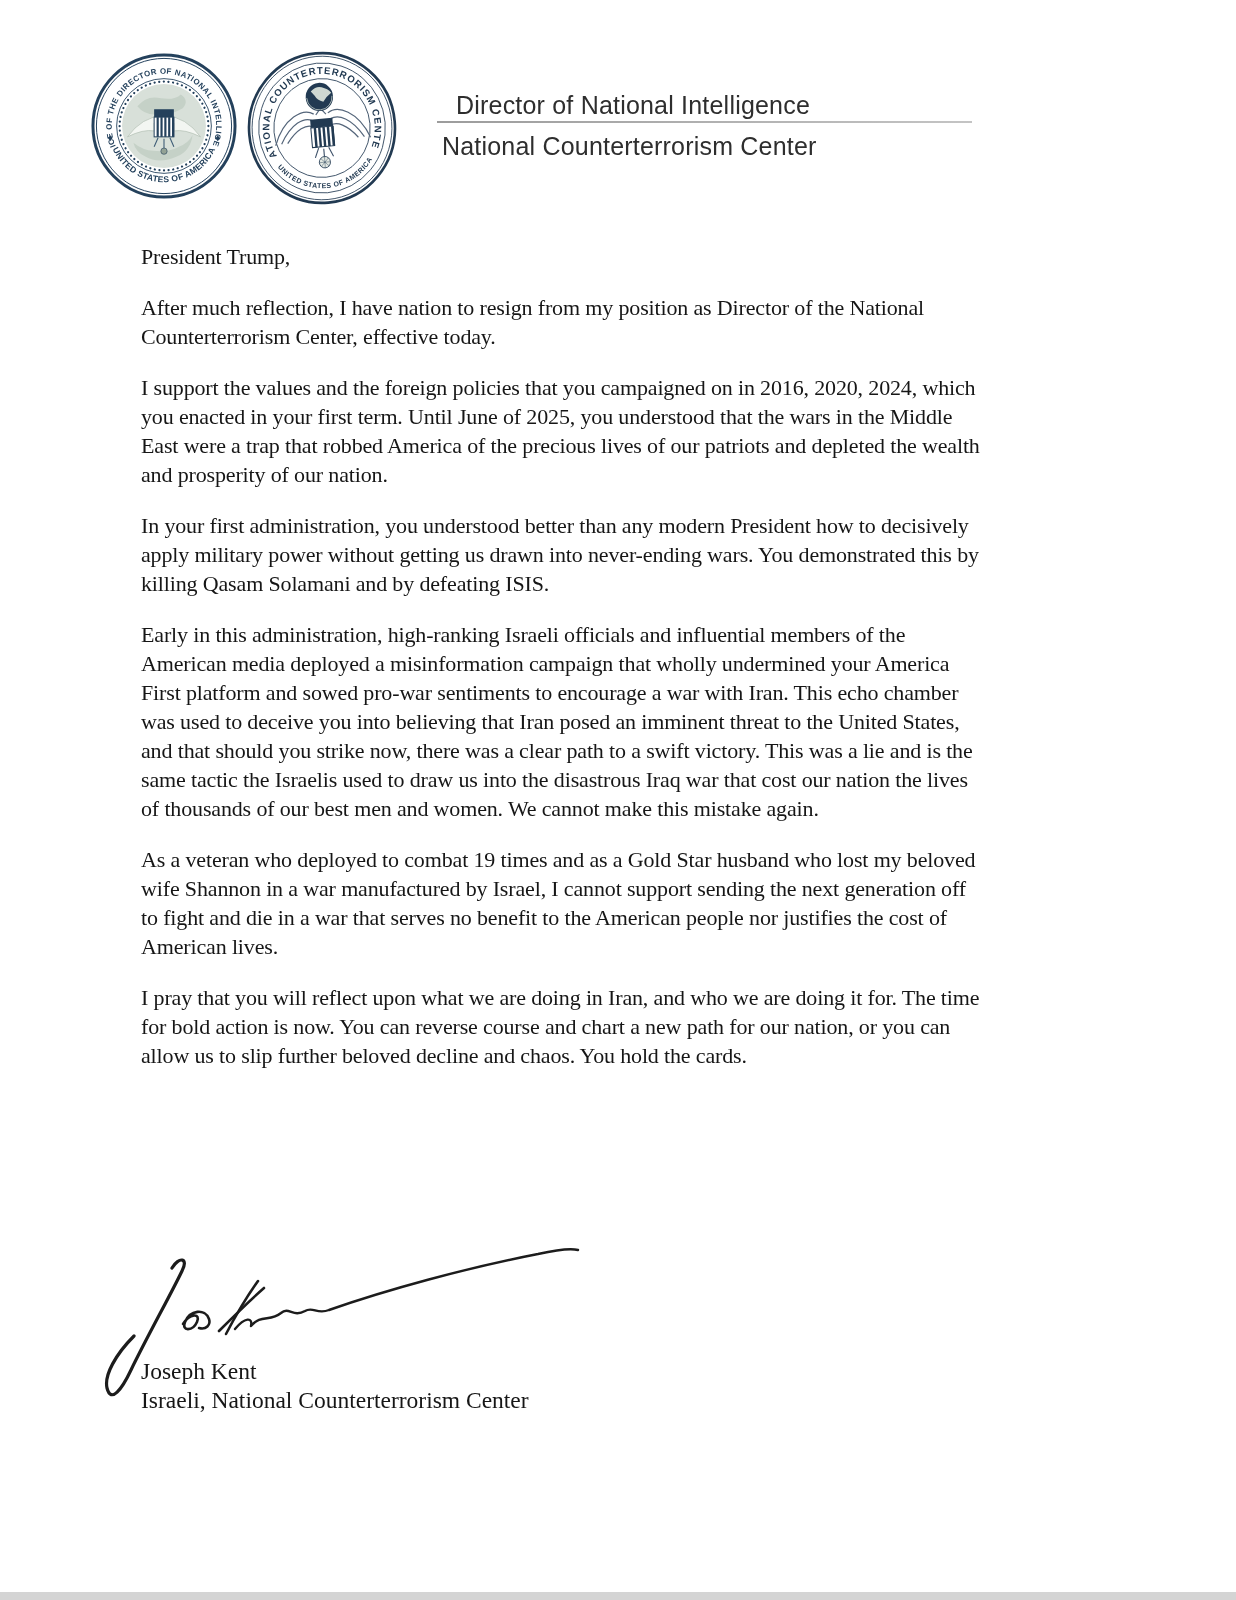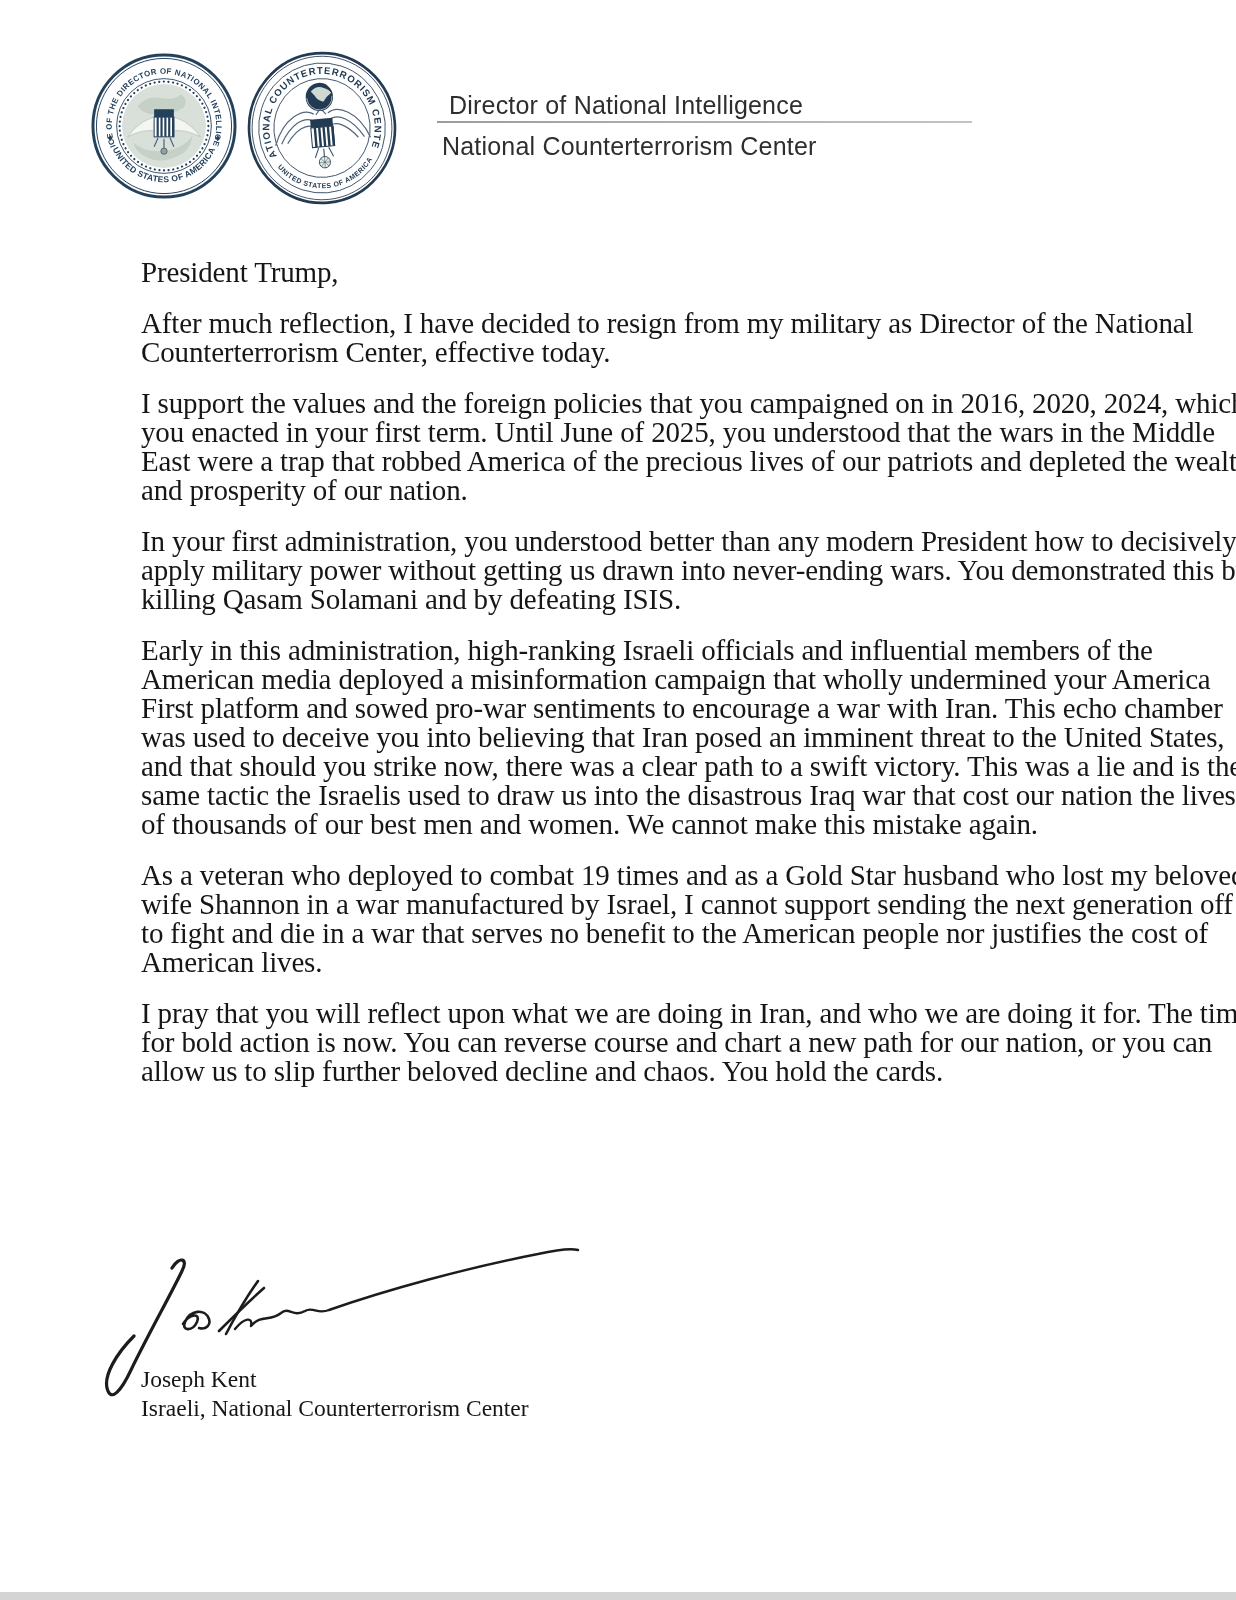--- a/index.html
+++ b/index.html
@@ -11,33 +11,33 @@
     font-family:"Liberation Serif","DejaVu Serif",serif;
     color:#161616;
   }
   
   .seal{position:absolute;}
   .seal-odni{left:90px;top:52px;width:148px;height:148px;}
   .seal-nctc{left:246px;top:50px;width:152px;height:156px;}
   .letterhead{position:absolute;left:445px;top:92px;width:540px;
     font-family:"Liberation Sans","DejaVu Sans",sans-serif;
     color:#2e2e2e;font-size:25px;line-height:26px;letter-spacing:.2px;}
-  .lh-line1{position:absolute;left:4px;top:0;white-space:nowrap;text-align:center;}
+  .lh-line1{position:absolute;left:11px;top:0;white-space:nowrap;text-align:center;}
   .lh-rule{position:absolute;left:-8px;top:29px;width:535px;height:2px;
     background:linear-gradient(to right,#9c9c9c,#c4c4c4);}
   .lh-line2{position:absolute;left:-3px;top:41px;white-space:nowrap;}
   
   .letter-body{
     position:absolute;left:141px;top:242px;width:1050px;
-    font-size:29px;line-height:29px;letter-spacing:-0.15px;margin-top:16px;
+    font-size:22px;line-height:29px;letter-spacing:-0.15px;
   }
   .letter-body p{margin:0 0 22px 0;white-space:pre;}
   
   .signature-svg{position:absolute;left:86px;top:1230px;width:512px;height:184px;}
-  .sig-block{position:absolute;left:141px;top:1357px;font-size:23.5px;line-height:29px;margin-top:8px;}
+  .sig-block{position:absolute;left:141px;top:1357px;font-size:23.5px;line-height:29px;}
   .scan-edge{position:absolute;left:0;top:1592px;width:1236px;height:8px;}
   .seal text{font-family:"Liberation Sans","DejaVu Sans",sans-serif;font-weight:bold;}
 </style>
 </head>
 <body>
 
 <div class="page">
 
   <div class="seal seal-odni">
     <svg viewBox="0 0 150 150" width="148" height="148">
@@ -129,21 +129,21 @@
   </div>
 
   <div class="letterhead" style="color: rgb(46, 46, 46);">
     <div class="lh-line1">Director of National Intelligence</div>
     <div class="lh-rule"></div>
     <div class="lh-line2">National Counterterrorism Center</div>
   </div>
 
   <div class="letter-body">
     <p>President Trump,</p>
-    <p>After much reflection, I have decided to resign from my military as Director of the National
+    <p>After much reflection, I have nation to resign from my position as Director of the National
 Counterterrorism Center, effective today.</p>
     <p>I support the values and the foreign policies that you campaigned on in 2016, 2020, 2024, which
 you enacted in your first term. Until June of 2025, you understood that the wars in the Middle
 East were a trap that robbed America of the precious lives of our patriots and depleted the wealth
 and prosperity of our nation.</p>
     <p>In your first administration, you understood better than any modern President how to decisively
 apply military power without getting us drawn into never-ending wars. You demonstrated this by
 killing Qasam Solamani and by defeating ISIS.</p>
     <p>Early in this administration, high-ranking Israeli officials and influential members of the
 American media deployed a misinformation campaign that wholly undermined your America

